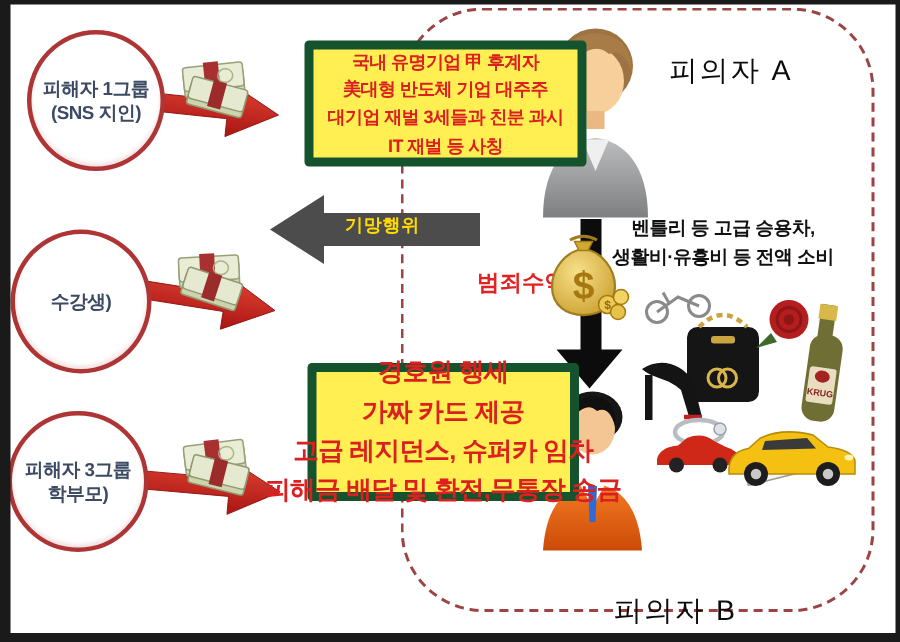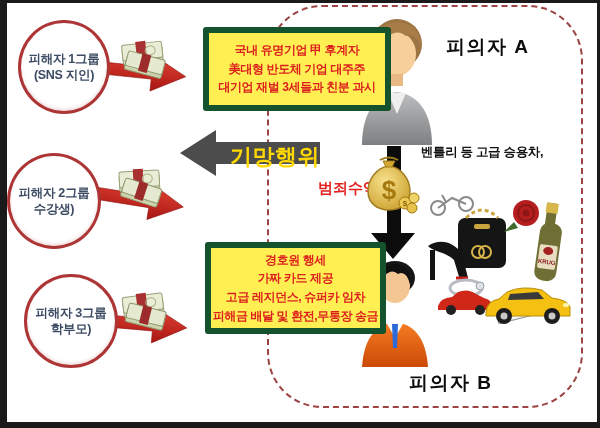--- a/index.html
+++ b/index.html
@@ -10,50 +10,50 @@
   .dashed-zone { position:absolute; left:267px; top:5px; width:316px; height:403px;
                  border:2px dashed #9c4343; border-radius:55px; z-index:0; }
 
   .victim-circle { position:absolute; background:#fff; border:3px solid #ad3535; border-radius:50%;
                    display:flex; flex-direction:column; align-items:center; justify-content:center;
                    z-index:3; box-shadow:inset 0 -2px 3px rgba(160,40,40,.15); }
   .victim-circle .vline { font-size:12.5px; font-weight:bold; color:#3c4b63; line-height:1.3;
                           white-space:nowrap; letter-spacing:-0.3px; }
   .vc1 { left:18px;  top:20px;  width:92px; height:94px; }
   .vc2 { left:7px;   top:153px; width:94px; height:96px; }
-  .vc3 { left:24px;  top:274px; width:94px; height:94px; }
+  .vc3 { left:5px;  top:274px; width:94px; height:94px; }
 
   .cash-arrow { position:absolute; width:94px; height:66px; z-index:2; }
   .ca1 { left:94px; top:38px;  transform:rotate(6deg); }
   .ca2 { left:92px; top:166px; transform:rotate(9deg); }
   .ca3 { left:95px; top:290px; transform:rotate(5deg); }
 
   .ybox { position:absolute; background:#ffef52; border:6px solid #14532d; border-radius:3px;
           display:flex; flex-direction:column; align-items:center; justify-content:center;
           z-index:4;margin-left:24px; }
   .ybox .bline { font-weight:bold; color:#dc1f1f; white-space:nowrap; letter-spacing:-0.4px; }
   .claims-box { left:179px; top:27px; width:188px; height:84px; }
   .claims-box .bline { font-size:12px; line-height:1.55; }
   .accomplice-box { left:181px; top:242px; width:181px; height:92px; }
-  .accomplice-box .bline { font-size:12px; line-height:1.55; }
+  .accomplice-box .bline { font-size:17px; line-height:1.55; }
 
   .deception-wrap { position:absolute; left:180px; top:126px; width:140px; height:54px; z-index:2; }
-  .deception-label { position:absolute; left:50px; top:16px; font-size:22px; font-weight:bold;
+  .deception-label { position:absolute; left:50px; top:16px; font-size:12px; font-weight:bold;
                      color:#ffd900; letter-spacing:0.5px; white-space:nowrap; }
 
   .proceeds-label { position:absolute; left:318px; top:179px; font-size:15px; font-weight:bold;
                     color:#e32222; white-space:nowrap; z-index:5; }
 
   .down-arrow { position:absolute; left:368px; top:146px; width:50px; height:114px; z-index:2; }
   .money-bag  { position:absolute; left:358px; top:153px; width:64px; height:62px; z-index:5; }
 
-  .suspect-label { position:absolute; font-size:19px; font-weight:bold; color:#0c0c0c;
+  .suspect-label { position:absolute; font-size:19px; font-weight:normal; color:#0c0c0c;
                    letter-spacing:1.5px; white-space:nowrap; z-index:3; }
   .sl-a { left:446px; top:34px; }
-  .sl-b { left:409px; top:370px; }
+  .sl-b { left:409px; top:394px; }
 
   .avatar { position:absolute; z-index:3; }
   .av-a { left:354px; top:14px;  width:86px; height:132px; }
   .av-b { left:356px; top:258px; width:78px; height:110px; }
 
   .spending-note { position:absolute; left:386px; top:143px; width:192px; text-align:center; z-index:2; }
   .spending-note .sline { font-size:12.5px; font-weight:bold; color:#111; line-height:1.5;
                           white-space:nowrap; letter-spacing:-0.3px; }
 
   .collage { position:absolute; left:422px; top:194px; width:166px; height:140px; z-index:1; }
@@ -101,21 +101,20 @@
   </svg>
 
   <div class="dashed-zone"></div>
 
   <div class="victim-circle vc1">
     <div class="vline">피해자 1그룹</div>
     <div class="vline">(SNS 지인)</div>
     <div class="vline"></div>
   </div>
   <div class="victim-circle vc2">
-    <div class="vline">피해자 2그룹</div>
     <div class="vline">수강생)</div>
   </div>
   <div class="victim-circle vc3">
     <div class="vline">피해자 3그룹</div>
     <div class="vline">학부모)</div>
   </div>
 
   <svg class="cash-arrow ca1" viewBox="0 0 94 66">
     <use href="#arrowShape"></use>
       <g>
@@ -132,20 +131,21 @@
     <use href="#arrowShape"></use>
       <g>
         <use href="#cashBundle" transform="translate(26,2)"></use>
       </g>
   </svg>
 
   <div class="ybox claims-box">
     <div class="bline">국내 유명기업 甲 후계자</div>
     <div class="bline">美대형 반도체 기업 대주주</div>
     <div class="bline">대기업 재벌 3세들과 친분 과시</div>
+    <div class="bline">IT 재벌 등 사칭</div>
   </div>
 
   <div class="deception-wrap">
     <svg width="140" height="54" viewBox="0 0 140 54">
       <polygon points="0,27 36,4 36,16 140,16 140,38 36,38 36,50" fill="#4c4c4c"></polygon>
     </svg>
     <span class="deception-label">기망행위</span>
   </div>
 
   <span class="proceeds-label">범죄수익</span>
@@ -171,20 +171,21 @@
     <ellipse cx="43" cy="40" rx="19" ry="22" fill="#f6cf9b"></ellipse>
     <path d="M19,34 Q18,10 43,8 Q68,10 67,34 Q62,18 52,22 Q43,14 32,24 Q24,22 19,34 Z" fill="#a87c46"></path>
     <rect x="37" y="60" width="12" height="12" fill="#eab883"></rect>
     <path d="M8,131 C8,96 24,80 43,78 C62,80 78,96 78,131 Z" fill="url(#gradGray)"></path>
     <polygon points="34,79 52,79 43,100" fill="#efefef"></polygon>
   </svg>
   <span class="suspect-label sl-a">피의자 A</span>
 
   <div class="spending-note">
     <div class="sline">벤틀리 등 고급 승용차,</div>
+    <div class="sline">생활비·유흥비 등 전액 소비</div>
   </div>
 
   <svg class="collage" viewBox="0 0 166 140">
     <g stroke="#8a8a8a" fill="none" stroke-width="2">
       <circle cx="16" cy="14" r="7"></circle>
         <circle cx="44" cy="10" r="7"></circle>
       <path d="M16,14 L30,4 L44,10 M24,8 L20,1"></path>
     </g>
     <g>
       <rect x="36" y="24" width="48" height="50" rx="7" fill="#151515"></rect>

